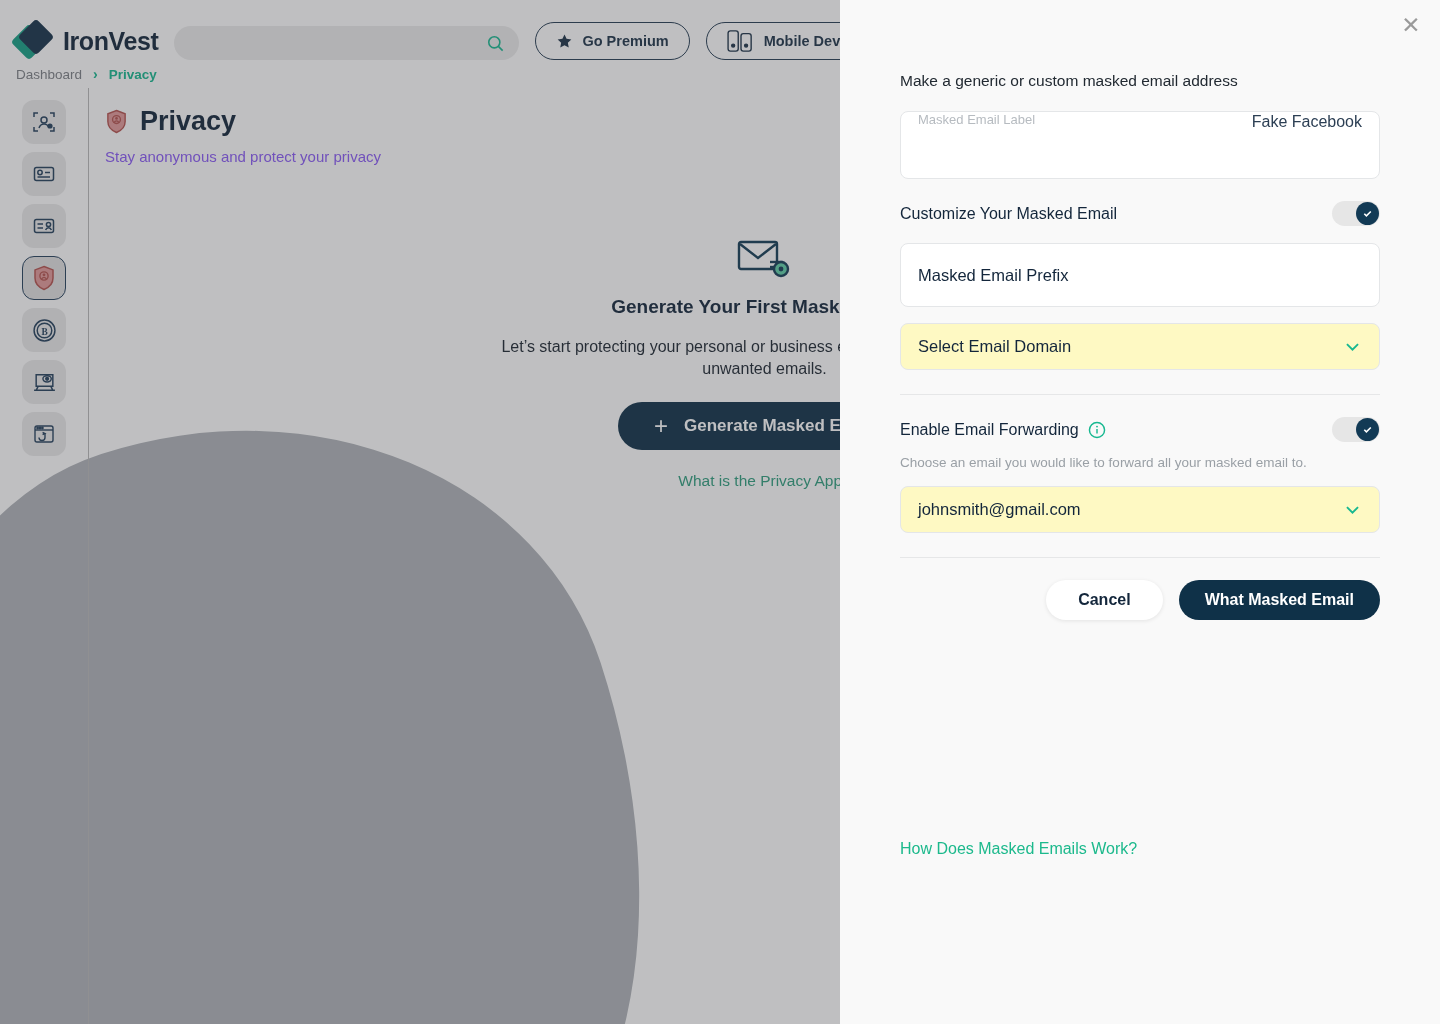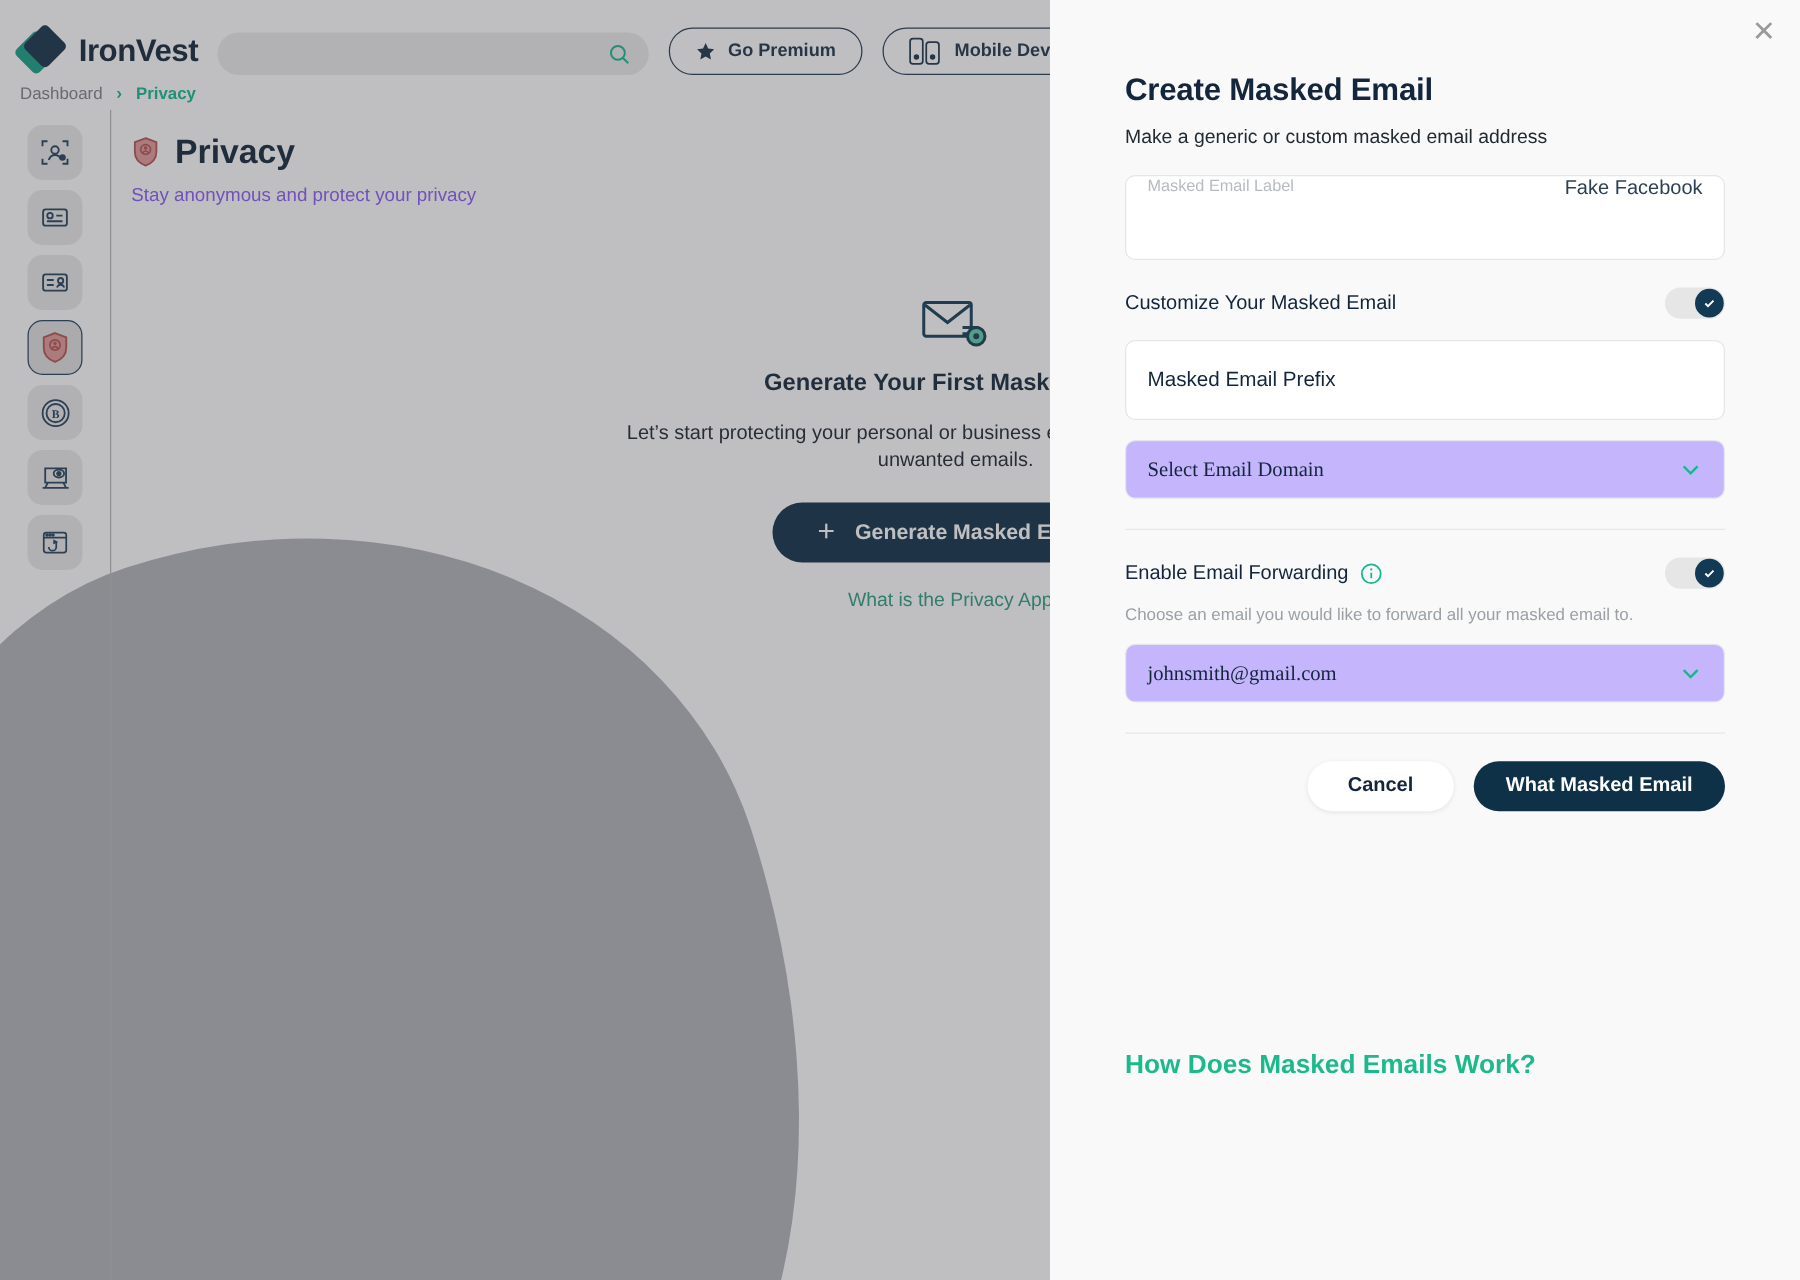--- a/index.html
+++ b/index.html
@@ -138,41 +138,41 @@
     border-radius: 50%; background: #123a55; display: flex;
     align-items: center; justify-content: center;
   }
 
   .input-box {
     margin-top: 17px; background: #fff; border: 1px solid #e4e6e8; border-radius: 8px;
     height: 64px; display: flex; align-items: center; padding: 0 17px;
     font-size: 16.5px; color: #13263b; cursor: text;
   }
   .select-box {
-    margin-top: 16px; background: #c4b5fd; border: 1px solid #e4e6e8; border-radius: 8px;
+    margin-top: 16px; background: #fef9c3; border: 1px solid #e4e6e8; border-radius: 8px;
     height: 47px; display: flex; align-items: center; justify-content: space-between;
-    padding: 0 17px; font-size: 16.5px; color: #13263b; cursor: pointer; font-family: Liberation Serif, serif;
+    padding: 0 17px; font-size: 16.5px; color: #13263b; cursor: pointer;
   }
   .divider { height: 1px; background: #e6e7e8; margin-top: 24px; }
   .hint { margin-top: 13px; font-size: 13.5px; color: #9aa0a6; }
 
   .actions { display: flex; justify-content: flex-end; gap: 16px; margin-top: 22px; }
   .btn-cancel {
     height: 40px; padding: 0 32px; border-radius: 21px; background: #fff;
     border: none; font-family: inherit; font-size: 16px; font-weight: bold;
     color: #13263b; cursor: pointer; box-shadow: 0 1px 4px rgba(0,0,0,0.09);
   }
   .btn-save {
     height: 40px; padding: 0 26px; border-radius: 21px; background: #0f3148;
     border: none; font-family: inherit; font-size: 16px; font-weight: bold;
     color: #fff; cursor: pointer;
   }
 
   .help { position: absolute; left: 60px; right: 60px; top: 840px; }
-  .help-title { font-size: 21px; font-weight: bold; color: #1cb98c; }
+  .help-title { font-size: 16px; font-weight: normal; color: #1cb98c; }
   .help-body { margin-top: 14px; font-size: 15.5px; line-height: 22px; color: #1c2630; }
 </style>
 </head>
 <body>
 
 <div id="app">
 
   <div class="blob"></div>
 
   <div class="topbar">
@@ -319,21 +319,20 @@
   </div>
 </div>
 
 <div id="overlay"></div>
 
 <div id="modal">
 
   <div class="close-btn">✕</div>
 
   <div class="m-inner">
-    <div class="m-title">Create Masked Email</div>
     <div class="m-sub">Make a generic or custom masked email address</div>
 
     <div class="field">
       <span class="field-label">Masked Email Label</span>
       <span class="field-value">Fake Facebook</span>
     </div>
 
     <div class="row-toggle">
       <span class="row-label">Customize Your Masked Email</span>
       <div class="toggle">

